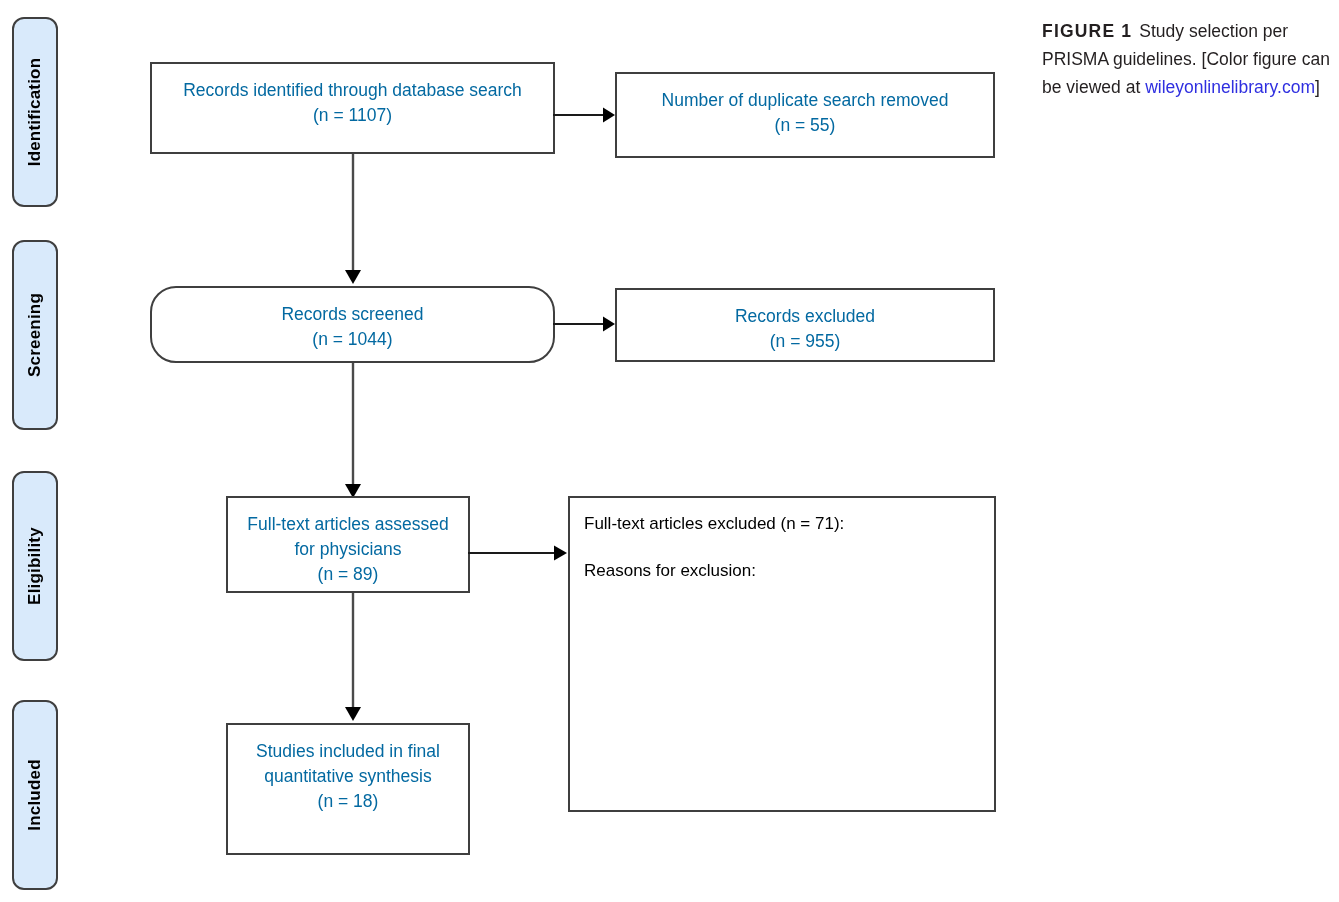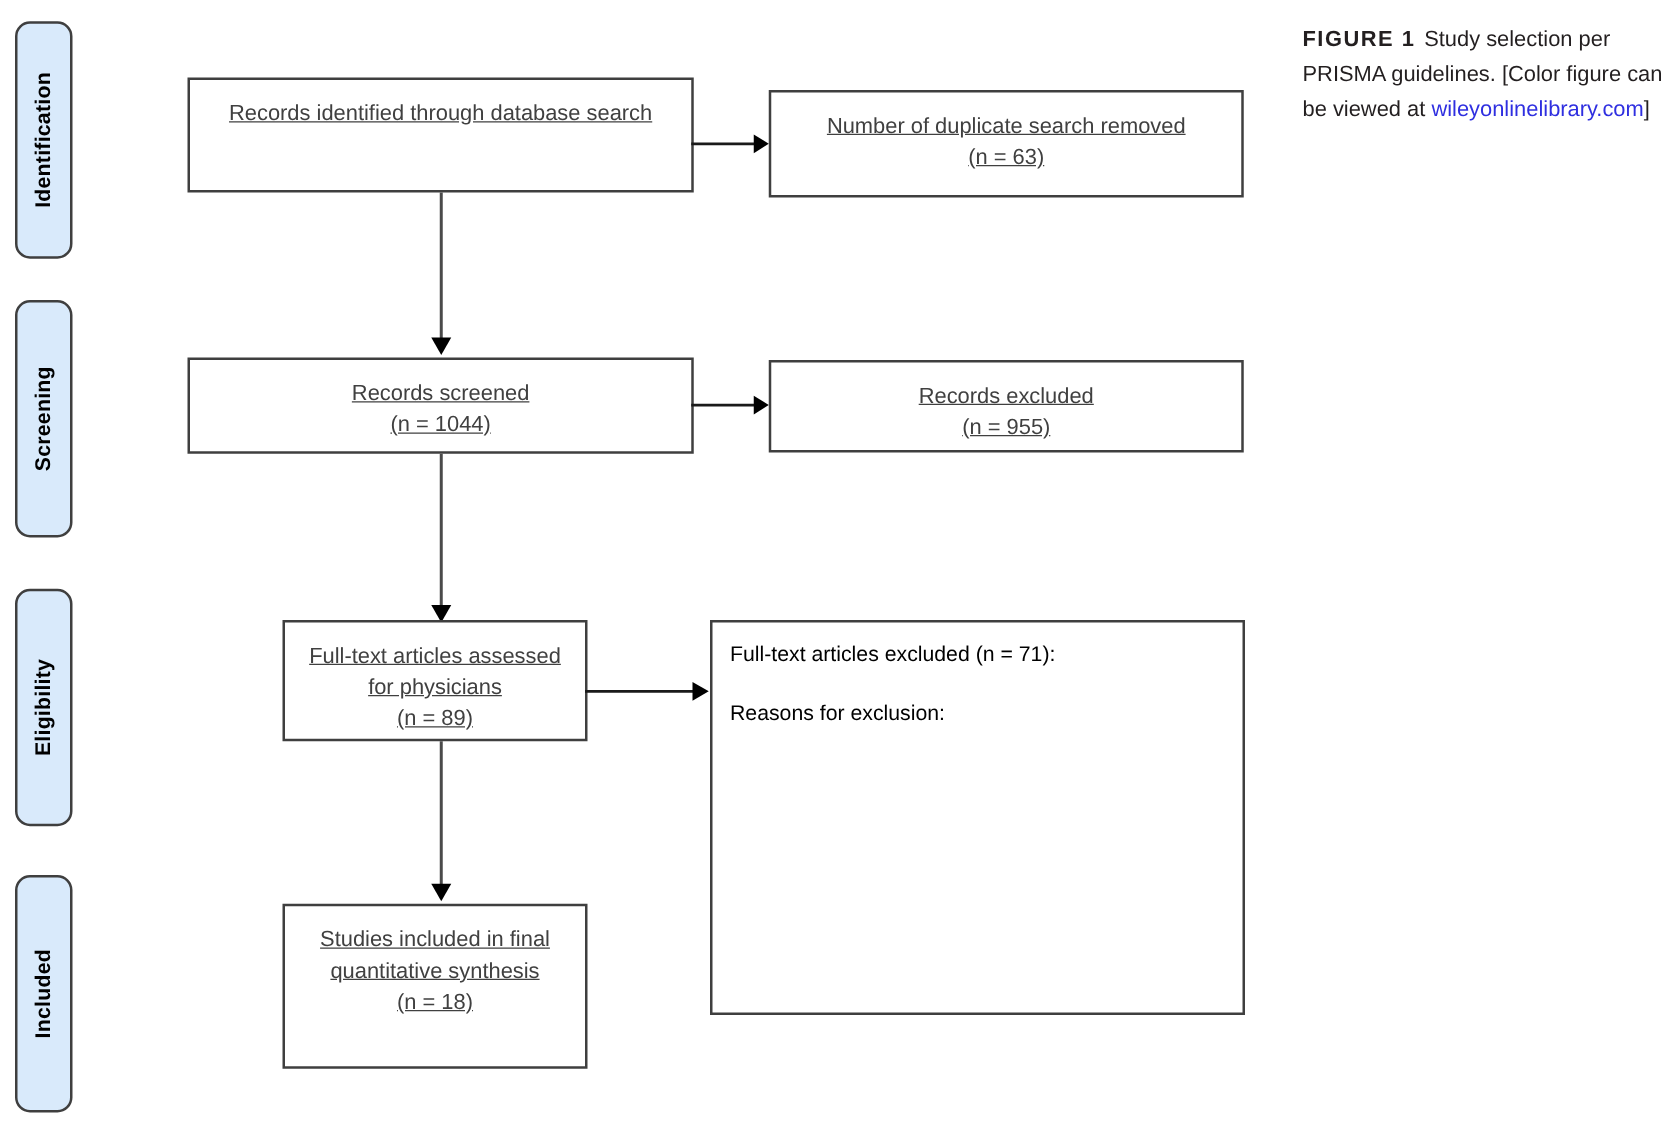--- a/index.html
+++ b/index.html
@@ -46,22 +46,21 @@
   .flow-box {
     position: absolute;
     background: #ffffff;
     border: 2px solid #3f3f3f;
     box-sizing: border-box;
   }
   .box-text {
     font-size: 17.5px;
     line-height: 25px;
     text-align: center;
-    color: #404040;
-    text-decoration: underline;
+    color: #0369a1;
   }
   .box-text .line { display: block; }
 
   .box-centered .box-text {
     position: absolute;
     left: 0;
     right: 0;
     top: 14px;
   }
 
@@ -144,45 +143,46 @@
     <span class="stage-label">Eligibility</span>
   </div>
 
   <div class="stage-tab" style="left:12px; top:700px; height:190px;">
     <span class="stage-label">Included</span>
   </div>
 
   <div class="flow-box box-centered" style="left:150px; top:62px; width:405px; height:92px;">
     <div class="box-text">
       <span class="line">Records identified through database search</span>
+      <span class="line">(n =  1107)</span>
     </div>
   </div>
 
   <div class="flow-box box-centered" style="left:615px; top:72px; width:380px; height:86px;">
     <div class="box-text">
       <span class="line">Number of duplicate search removed</span>
-      <span class="line">(n = 63)</span>
+      <span class="line">(n = 55)</span>
     </div>
   </div>
 
   <div class="conn" style="left:553px; top:104px;">
     <svg width="66" height="22" viewBox="0 0 66 22">
       <line x1="0" y1="11" x2="52" y2="11" stroke="#1a1a1a" stroke-width="2.2"></line>
       <polygon points="50,3.5 62,11 50,18.5" fill="#000000"></polygon>
     </svg>
   </div>
 
   <div class="conn" style="left:341px; top:154px;">
     <svg width="24" height="132" viewBox="0 0 24 132">
       <line x1="12" y1="0" x2="12" y2="118" stroke="#4a4a4a" stroke-width="2.4"></line>
       <polygon points="4,116 20,116 12,130" fill="#000000"></polygon>
     </svg>
   </div>
 
-  <div class="flow-box box-centered" style="left:150px; top:286px; width:405px; height:77px;">
+  <div class="flow-box box-centered" style="left:150px; top:286px; width:405px; height:77px;border-radius:26px;">
     <div class="box-text">
       <span class="line">Records screened</span>
       <span class="line">(n = 1044)</span>
     </div>
   </div>
 
   <div class="flow-box box-centered" style="left:615px; top:288px; width:380px; height:74px;">
     <div class="box-text">
       <span class="line">Records excluded</span>
       <span class="line">(n = 955)</span>

